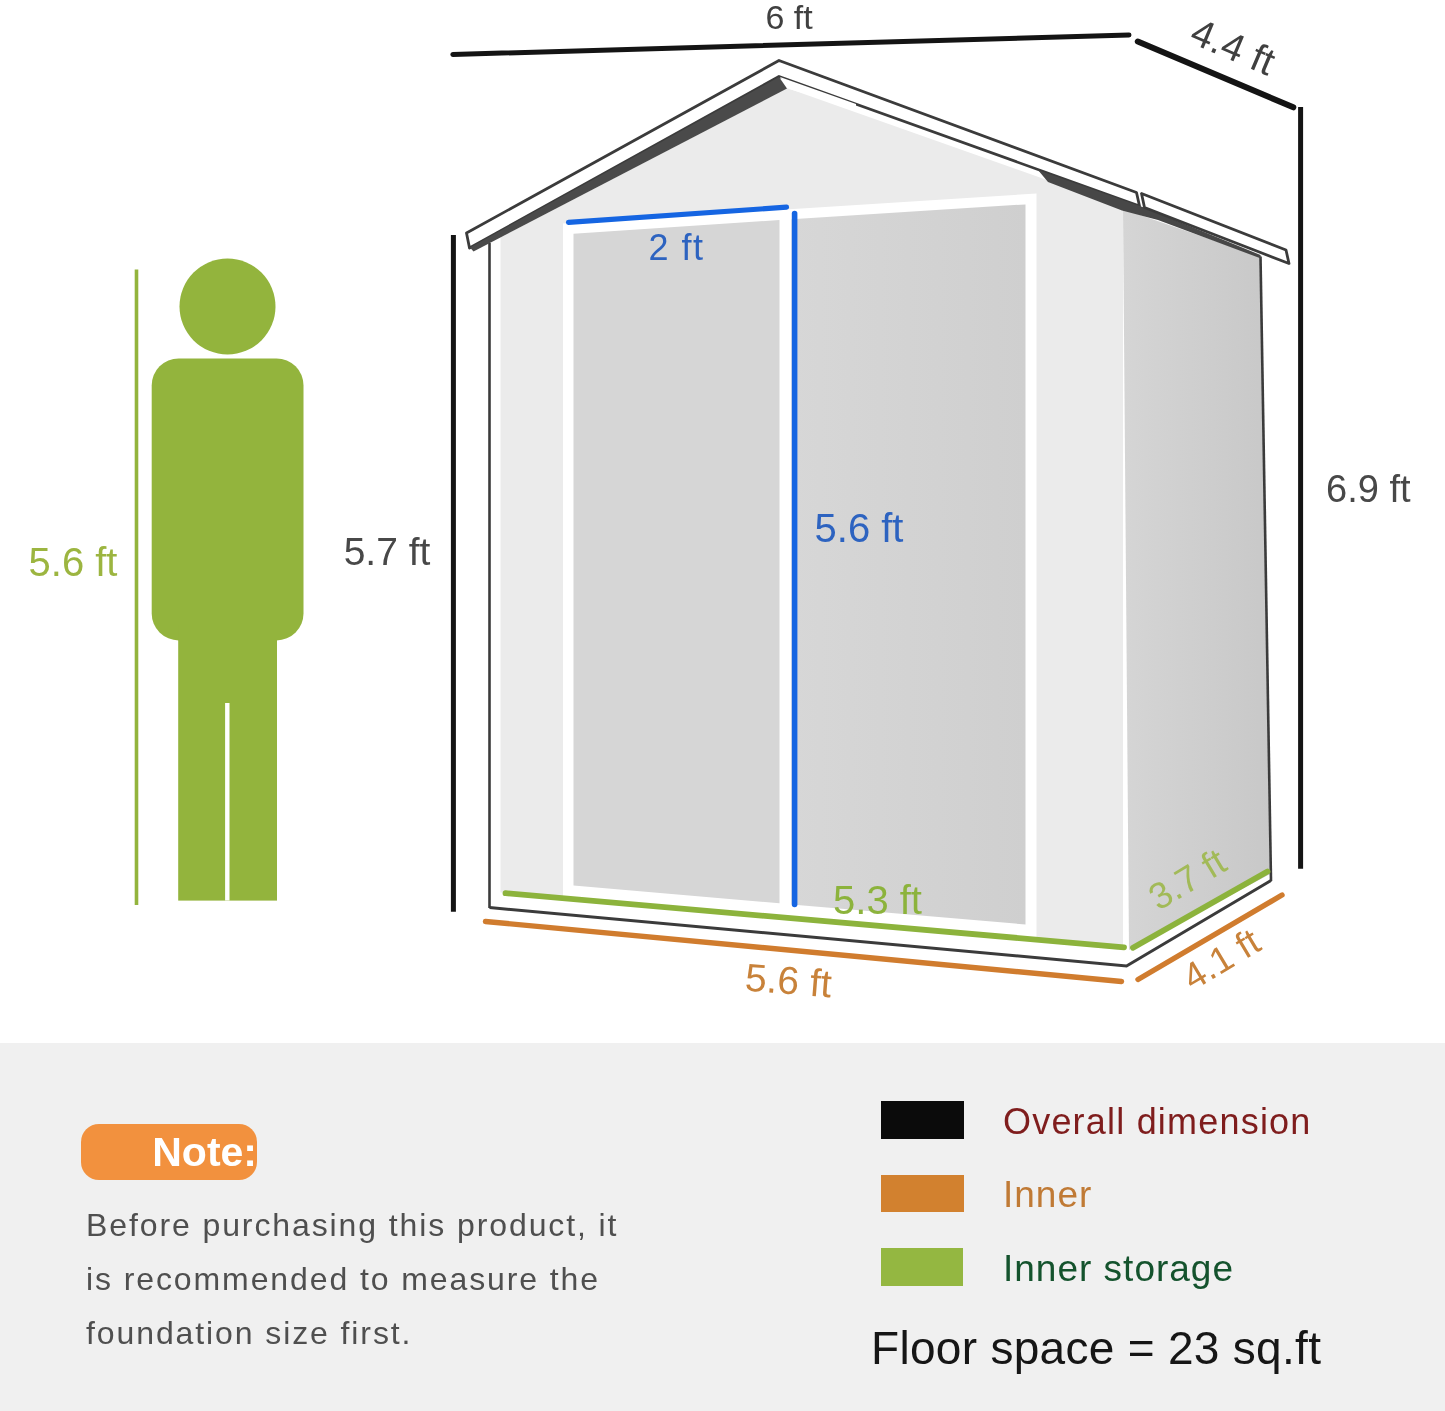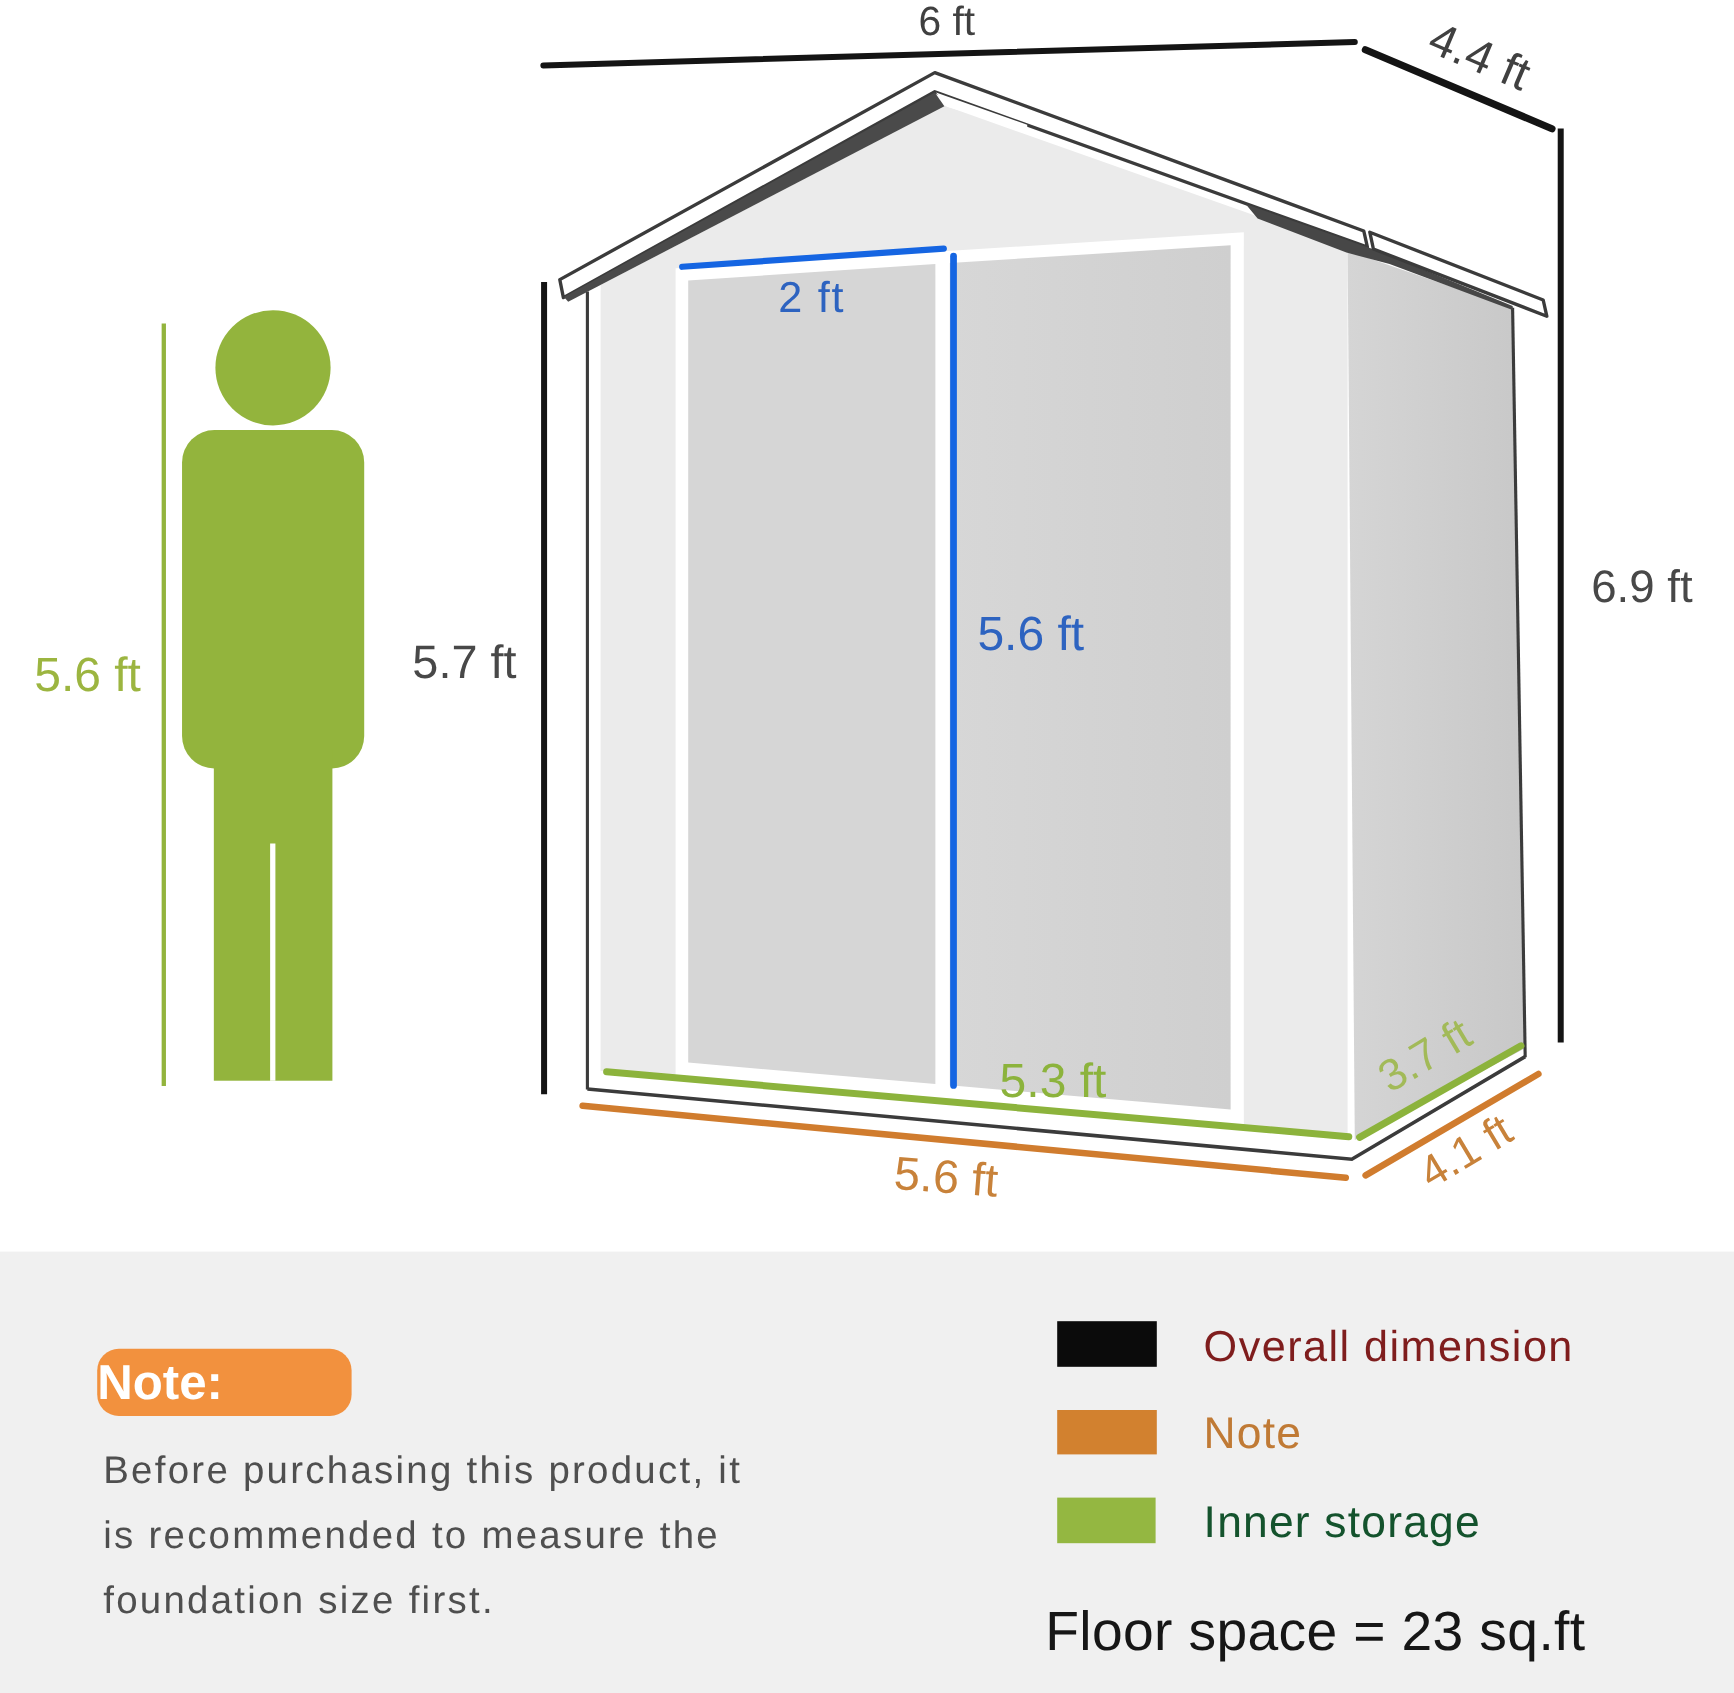--- a/index.html
+++ b/index.html
@@ -97,29 +97,29 @@
 
   <text x="1233" y="60" font-size="39" fill="#404040" text-anchor="middle" transform="rotate(23 1233 47)">4.4 ft</text>
 
   <line x1="1300.6" y1="107" x2="1300.6" y2="868.7" stroke="#141414" stroke-width="5"></line>
 
   <text x="1326" y="502" font-size="38" fill="#484848">6.9 ft</text>
 </svg>
 
 <div class="abs" style="left:0;top:1043px;width:1445px;height:368px;background:#f0f0f0;"></div>
 
-<div class="abs" style="left:81px;top:1124px;width:212px;height:56px;background:#f2913e;border-radius:18px;color:#fff;font-size:41px;font-weight:bold;text-align:left;line-height:56px;">Note:</div>
+<div class="abs" style="left:81px;top:1124px;width:176px;height:56px;background:#f2913e;border-radius:18px;color:#fff;font-size:41px;font-weight:bold;text-align:right;line-height:56px;">Note:</div>
 
 <div class="abs" style="left:86px;top:1198px;width:720px;font-size:32px;color:#4f4f4f;line-height:54px;letter-spacing:1.9px;">Before purchasing this product, it<br>is recommended to measure the<br>foundation size first.</div>
 
 <div class="abs" style="left:881px;top:1101px;width:83px;height:38px;background:#0b0b0b;"></div>
 
 <div class="abs" style="left:1003px;top:1101px;font-size:36px;color:#7f1d1d;letter-spacing:1.2px;">Overall dimension</div>
 
 <div class="abs" style="left:881px;top:1175px;width:83px;height:37px;background:#d2812f;"></div>
 
-<div class="abs" style="left:1003px;top:1174px;font-size:37px;color:#c07a35;letter-spacing:1px;">Note</div>
+<div class="abs" style="left:1003px;top:1174px;font-size:37px;color:#c07a35;letter-spacing:1px;">Inner</div>
 
 <div class="abs" style="left:881px;top:1248px;width:82px;height:38px;background:#94b741;"></div>
 
 <div class="abs" style="left:1003px;top:1248px;font-size:37px;color:#14532d;letter-spacing:1px;">Inner storage</div>
 
-<div class="abs" style="left:871px;top:1321px;font-size:46px;color:#161616;letter-spacing:0.3px;margin-top:11px;">Floor space = 23 sq.ft</div>
+<div class="abs" style="left:871px;top:1321px;font-size:46px;color:#161616;letter-spacing:0.3px;">Floor space = 23 sq.ft</div>
 
 </body></html>

